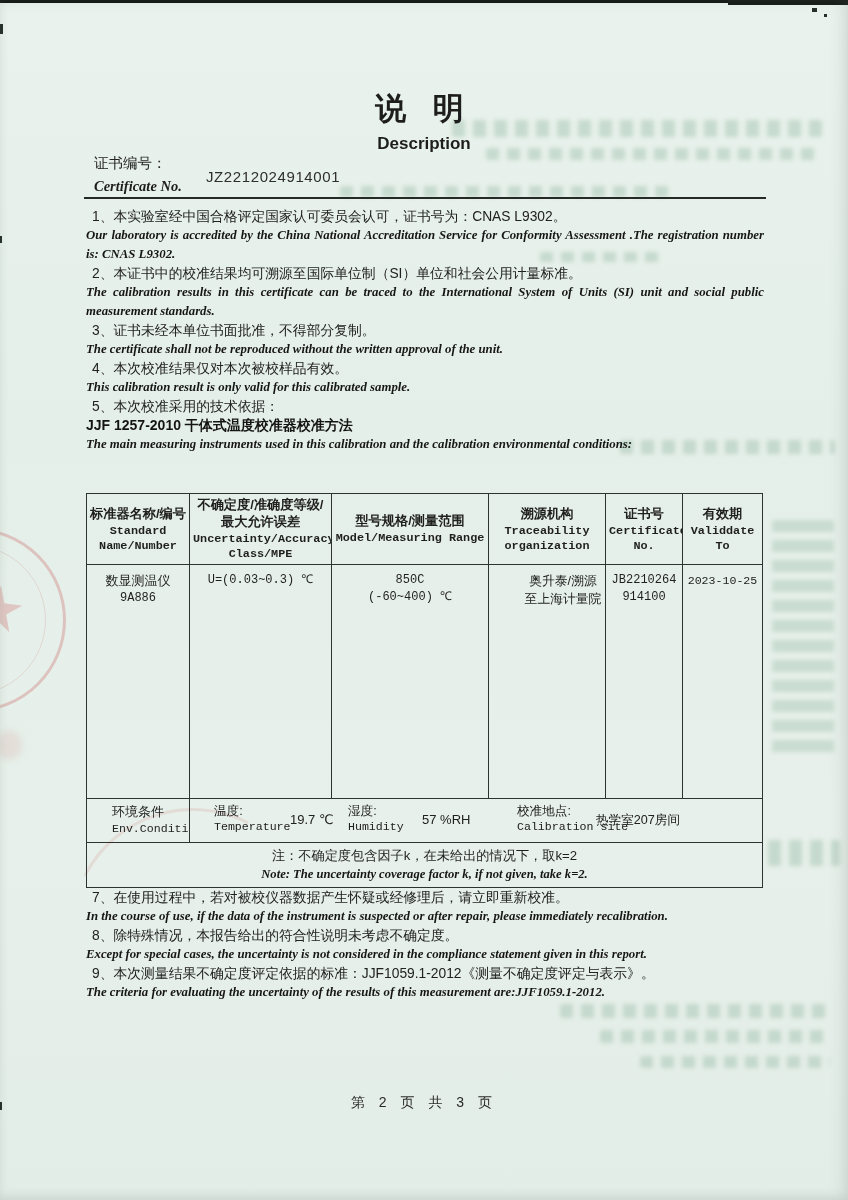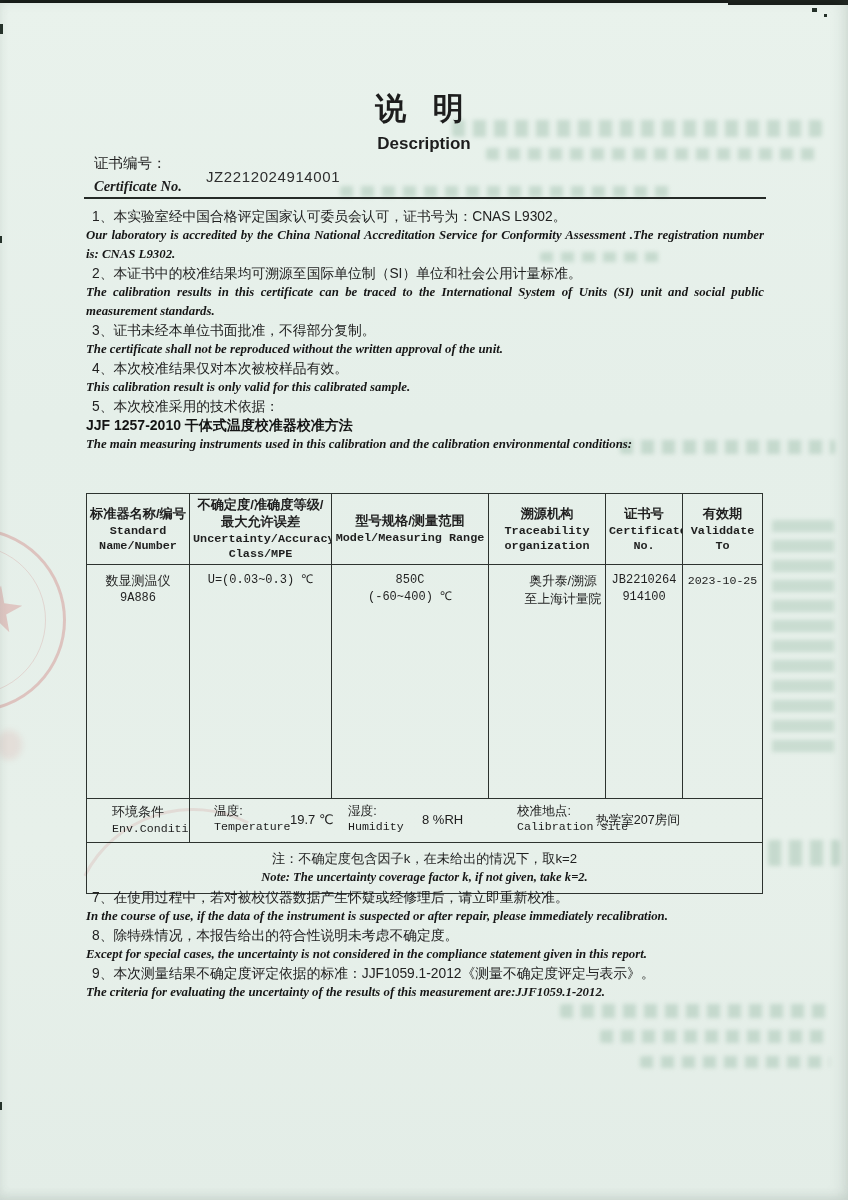--- a/index.html
+++ b/index.html
@@ -189,41 +189,42 @@
         <div class="envcell" style="height:43px;">
           <span class="env-item" style="left:24px;top:5px;">
             <span>温度:</span><br>
             <span class="e">Temperature</span>
           </span>
           <span class="env-val" style="left:100px;top:13px;">19.7 ℃</span>
           <span class="env-item" style="left:158px;top:5px;">
             <span>湿度:</span><br>
             <span class="e">Humidity</span>
           </span>
-          <span class="env-val" style="left:232px;top:13px;">8 %RH</span>
+          <span class="env-val" style="left:232px;top:13px;">57 %RH</span>
           <span class="env-item" style="left:327px;top:5px;">
             <span>校准地点:</span><br>
             <span class="e">Calibration site</span>
           </span>
           <span class="env-val" style="left:406px;top:13px;font-size:12.6px;">热学室207房间</span>
         </div>
       </td>
     </tr>
-    <tr style="height:51px">
+    <tr style="height:45px">
       <td colspan="6" class="notecell">
         <div class="tn-zh">注：不确定度包含因子k，在未给出的情况下，取k=2</div>
         <div class="tn-en">Note: The uncertainty coverage factor k, if not given, take k=2.</div>
       </td>
     </tr>
   </tbody>
     </table>
 
   <div class="notes2">
     <p class="zh">7、在使用过程中，若对被校仪器数据产生怀疑或经修理后，请立即重新校准。</p>
     <p class="en">In the course of use, if the data of the instrument is suspected or after repair, please immediately recalibration.</p>
     <p class="zh">8、除特殊情况，本报告给出的符合性说明未考虑不确定度。</p>
     <p class="en">Except for special cases, the uncertainty is not considered in the compliance statement given in this report.</p>
     <p class="zh">9、本次测量结果不确定度评定依据的标准：JJF1059.1-2012《测量不确定度评定与表示》。</p>
     <p class="en">The criteria for evaluating the uncertainty of the results of this measurement are:JJF1059.1-2012.</p>
   </div>
 
+  <div class="footer">第 2 页  共 3 页</div>
 
 </div>
 
 </body></html>

